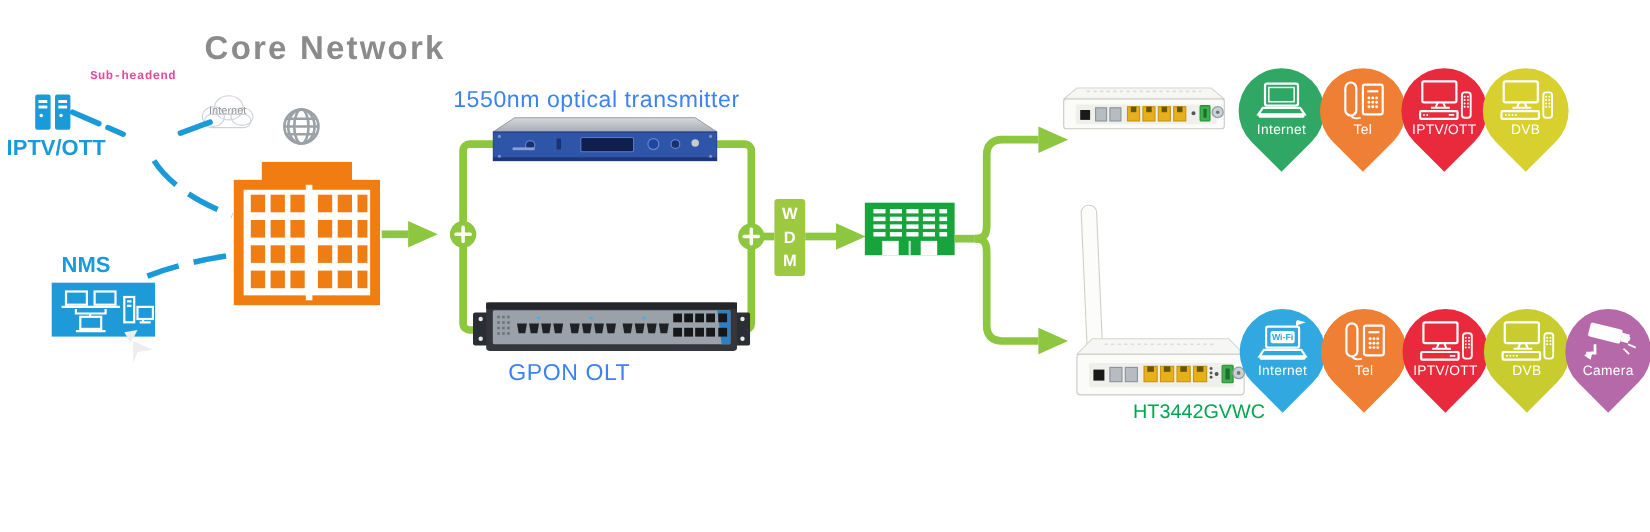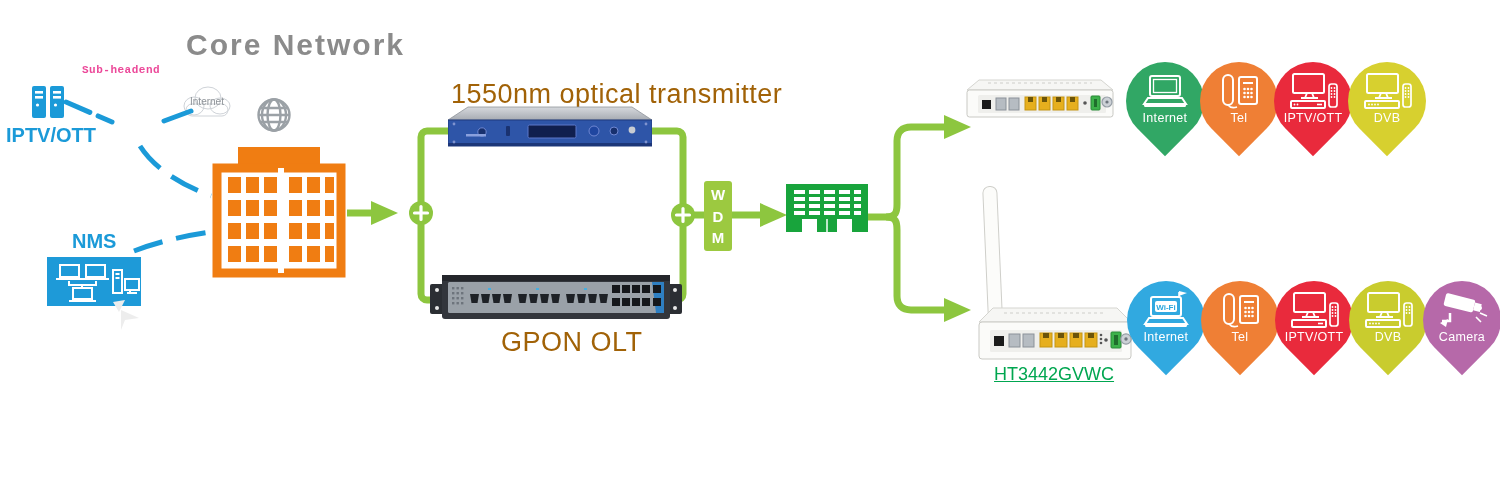--- a/index.html
+++ b/index.html
@@ -3,21 +3,21 @@
 <meta charset="utf-8">
 <style>
   html,body{margin:0;padding:0;background:#fff;}
   .canvas{position:relative;width:1500px;height:396px;background:#fff;overflow:hidden;
           font-family:"Liberation Sans",sans-serif;}
   .abs{position:absolute;}
   .lbl{position:absolute;white-space:nowrap;}
   .title{font-size:30px;font-weight:bold;color:#8b8b8b;letter-spacing:2px;}
   .sublbl{font-size:11px;font-weight:bold;color:#ec4899;letter-spacing:.5px;font-family:Liberation Mono, monospace;}
   .bluelbl{font-size:20px;font-weight:bold;color:#1b9ad8;}
-  .greenlbl{font-size:27px;color:#a16207;letter-spacing:.5px;margin-left:39px;}
+  .greenlbl{font-size:21px;color:#3b82f6;letter-spacing:.5px;}
   .modellbl{font-size:18px;color:#00a650;}
   .cloud-text{position:absolute;width:100%;text-align:center;}
   .z1{z-index:1}.z2{z-index:2}.z3{z-index:3}
   .wdm{position:absolute;left:704px;top:181px;width:28px;height:70px;background:#9cc940;
        border-radius:3px;display:flex;flex-direction:column;align-items:center;
        justify-content:space-evenly;z-index:3;}
   .wdm span{color:#fff;font-weight:bold;font-size:15px;line-height:15px;}
   .drop{position:absolute;width:78px;height:78px;border-radius:50% 50% 50% 0;
         transform:rotate(-45deg);z-index:5;}
   .drop-inner{width:100%;height:100%;transform:rotate(45deg);display:flex;
@@ -29,24 +29,24 @@
   .nmsbox{position:absolute;left:47px;top:257px;width:94px;height:49px;background:#1e9ad8;z-index:1;}
 </style>
 </head>
 <body>
 
 <div class="canvas">
 
   <div class="lbl title" style="left:186px;top:28px;">Core Network</div>
   <div class="lbl sublbl" style="left:82px;top:64px;">Sub-headend</div>
   <div class="lbl bluelbl" style="left:6px;top:124px;">IPTV/OTT</div>
-  <div class="lbl bluelbl" style="left:56px;top:230px;margin-left:16px;">NMS</div>
+  <div class="lbl bluelbl" style="left:56px;top:230px;">NMS</div>
   <div class="lbl greenlbl" style="left:412px;top:79px;">1550nm optical transmitter</div>
   <div class="lbl greenlbl" style="left:462px;top:327px;">GPON OLT</div>
-  <div class="lbl modellbl" style="left:994px;top:364px;text-decoration:underline;">HT3442GVWC</div>
+  <div class="lbl modellbl" style="left:1030px;top:364px;">HT3442GVWC</div>
 
   <svg class="abs z2" style="left:0;top:0;" width="1500" height="484" viewBox="0 0 1500 484">
 
     <path d="M66,102 L112,122" stroke="#1b9ad8" stroke-width="5" fill="none" stroke-dasharray="26 9" stroke-linecap="round"></path>
     <path d="M164,121 L191,111" stroke="#1b9ad8" stroke-width="5" fill="none" stroke-linecap="round"></path>
     <path d="M140,146 Q159,176 211,196" stroke="#1b9ad8" stroke-width="5" fill="none" stroke-dasharray="30 14"></path>
     <path d="M134,251 Q168,238 211,232" stroke="#1b9ad8" stroke-width="5" fill="none" stroke-dasharray="30 14"></path>
 
     <g stroke="#8dc63f" stroke-width="7" fill="none">
       <path d="M347,213 H371"></path>

